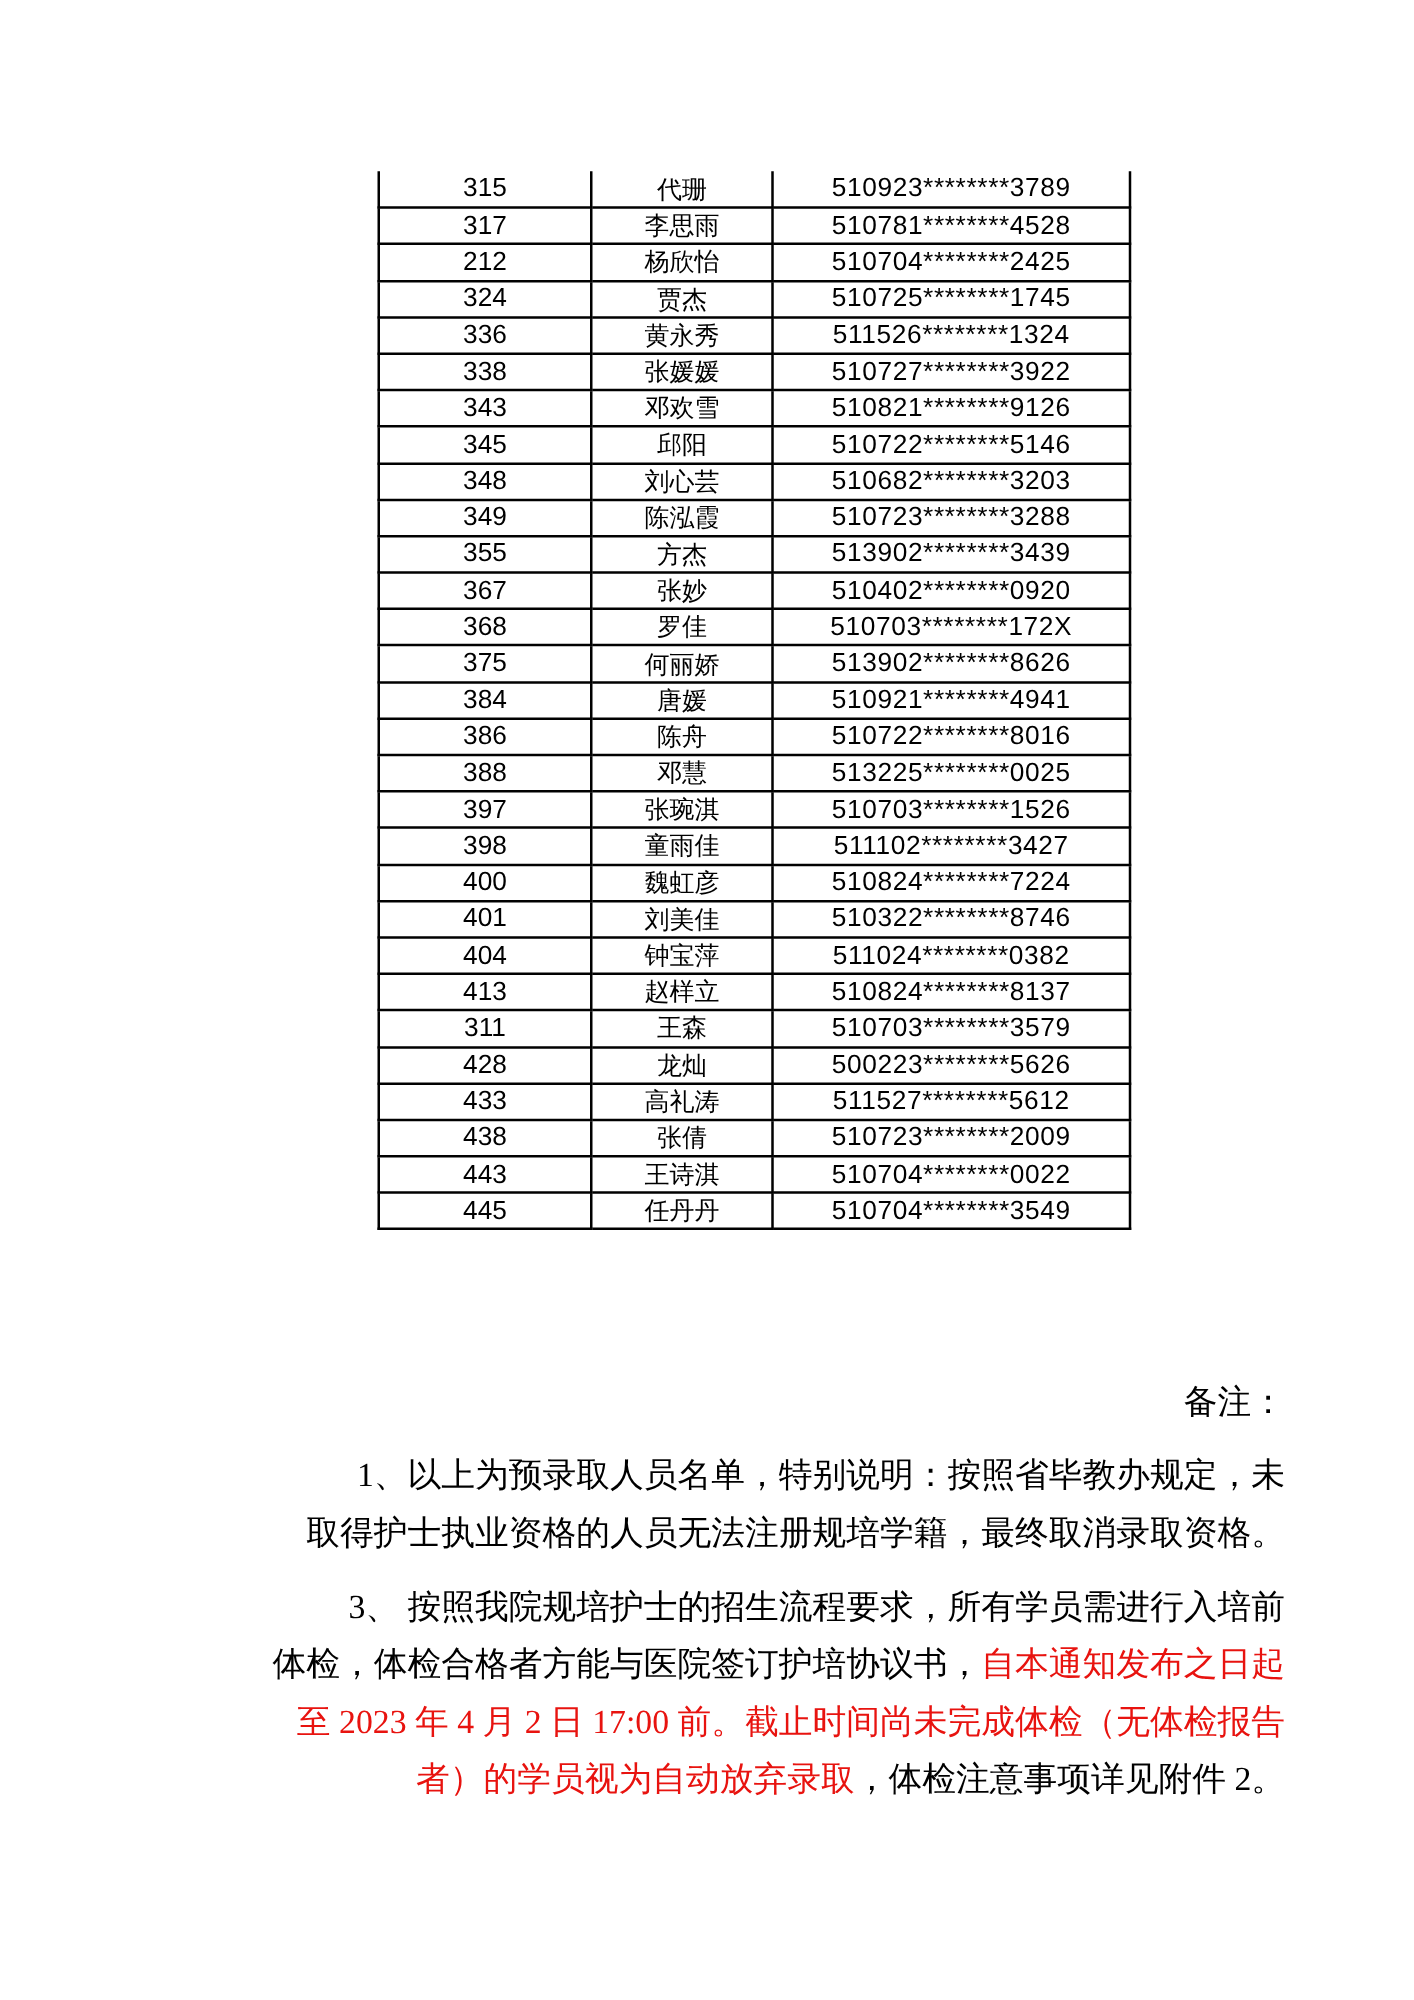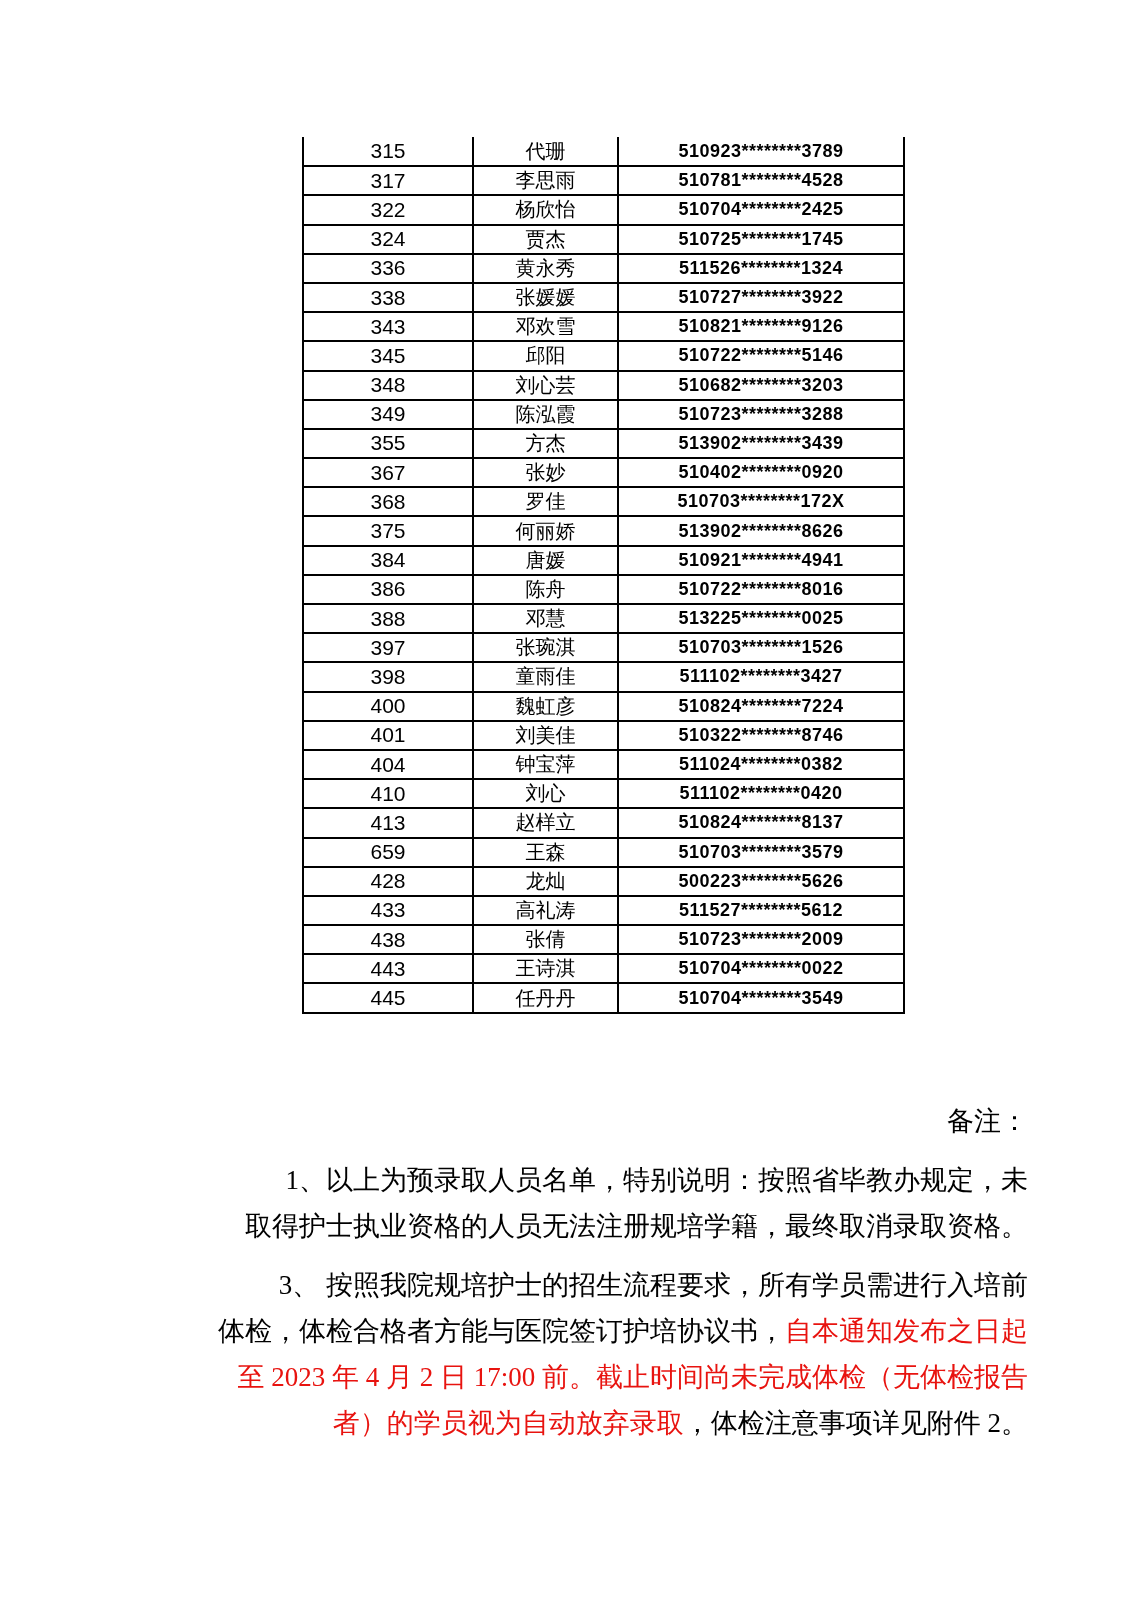--- a/index.html
+++ b/index.html
@@ -43,23 +43,22 @@
   td.col-seq {
     font-family: "Liberation Sans", sans-serif;
     font-size: 21px;
   }
   td.col-name {
     font-family: "Liberation Serif", serif;
     font-size: 20px;
   }
   td.col-id {
     font-family: "Liberation Sans", sans-serif;
-    font-size: 18px;
+    font-size: 21px;
     letter-spacing: 0.5px;
-    font-weight: bold;
   }
   .notes {
     position: absolute;
     left: 170px;
     top: 1098px;
     width: 836px;
     font-family: "Liberation Serif", serif;
     font-size: 27px;
     line-height: 46px;
     color: var(--ink);
@@ -86,21 +85,21 @@
             <td class="col-seq">315</td>
             <td class="col-name">代珊</td>
             <td class="col-id">510923********3789</td>
           </tr>
           <tr>
             <td class="col-seq">317</td>
             <td class="col-name">李思雨</td>
             <td class="col-id">510781********4528</td>
           </tr>
           <tr>
-            <td class="col-seq">322</td>
+            <td class="col-seq">212</td>
             <td class="col-name">杨欣怡</td>
             <td class="col-id">510704********2425</td>
           </tr>
           <tr>
             <td class="col-seq">324</td>
             <td class="col-name">贾杰</td>
             <td class="col-id">510725********1745</td>
           </tr>
           <tr>
             <td class="col-seq">336</td>
@@ -186,31 +185,26 @@
             <td class="col-seq">401</td>
             <td class="col-name">刘美佳</td>
             <td class="col-id">510322********8746</td>
           </tr>
           <tr>
             <td class="col-seq">404</td>
             <td class="col-name">钟宝萍</td>
             <td class="col-id">511024********0382</td>
           </tr>
           <tr>
-            <td class="col-seq">410</td>
-            <td class="col-name">刘心</td>
-            <td class="col-id">511102********0420</td>
-          </tr>
-          <tr>
             <td class="col-seq">413</td>
             <td class="col-name">赵样立</td>
             <td class="col-id">510824********8137</td>
           </tr>
           <tr>
-            <td class="col-seq">659</td>
+            <td class="col-seq">311</td>
             <td class="col-name">王森</td>
             <td class="col-id">510703********3579</td>
           </tr>
           <tr>
             <td class="col-seq">428</td>
             <td class="col-name">龙灿</td>
             <td class="col-id">500223********5626</td>
           </tr>
           <tr>
             <td class="col-seq">433</td>

